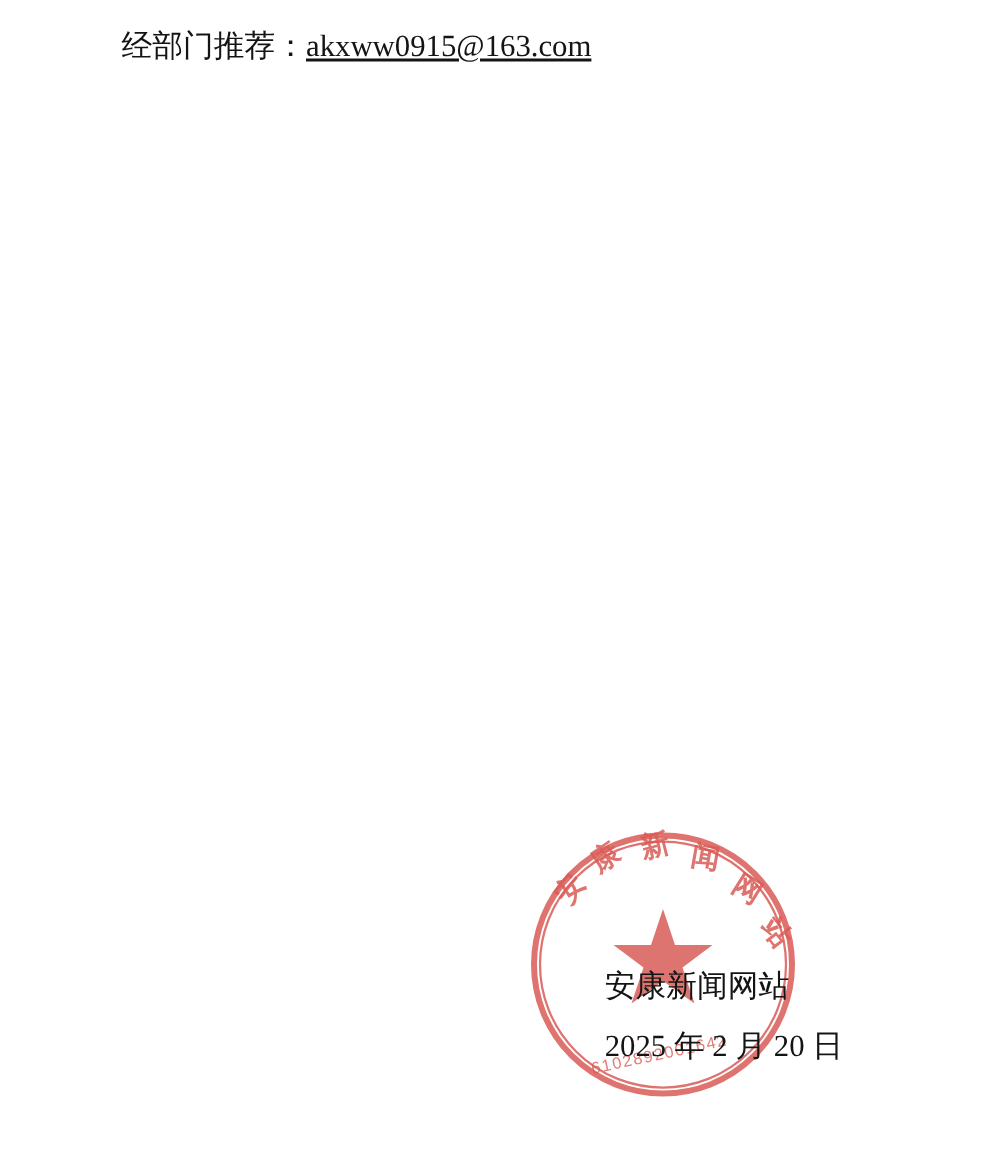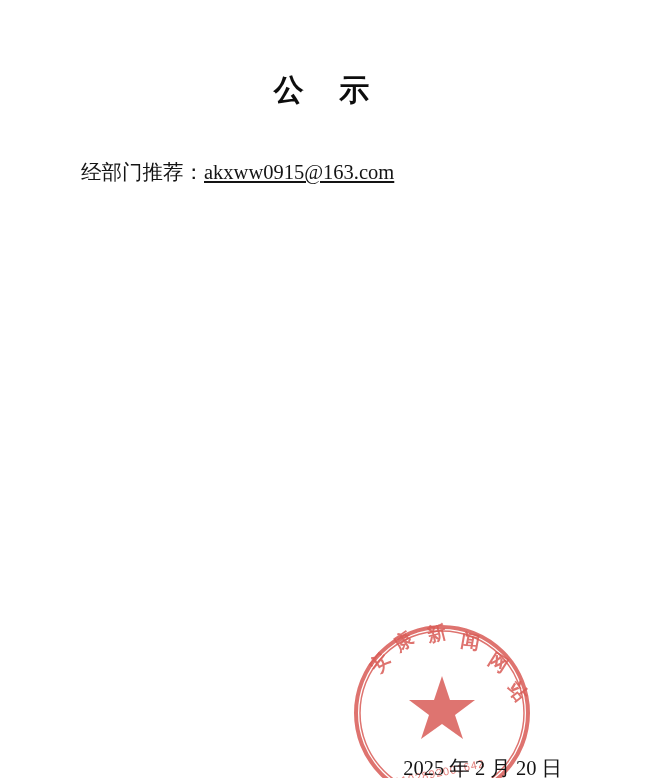--- a/index.html
+++ b/index.html
@@ -83,21 +83,20 @@
     pointer-events: none;
     opacity: 0.88;
   }
   .seal svg { display: block; }
 </style>
 </head>
 <body>
 
 <div class="page">
 
-  <div class="doc-title">公  示</div>
 
 
   <div class="spacer-sm"></div>
 
 
   <div class="spacer-sm"></div>
 
 
   <p class="contact-line"><span>经部门推荐：</span><span class="email-link">akxww0915@163.com</span></p>
 
@@ -119,16 +118,17 @@
         <text x="140" y="45" transform="rotate(32 140 45)">网</text>
         <text x="160" y="70" transform="rotate(52 160 70)">站</text>
       </g>
       <g fill="#d4453f" opacity="0.8" font-family="'Liberation Sans', sans-serif" font-size="11" letter-spacing="1">
         <text x="48" y="168" transform="rotate(-12 48 168)">6102892001642</text>
       </g>
     </svg>
   </div>
 
   <div class="signature">
+    <div class="sig-name">安康新闻网站</div>
     <div class="sig-date">2025 年 2 月 20 日</div>
   </div>
 
 </div>
 
 </body></html>

